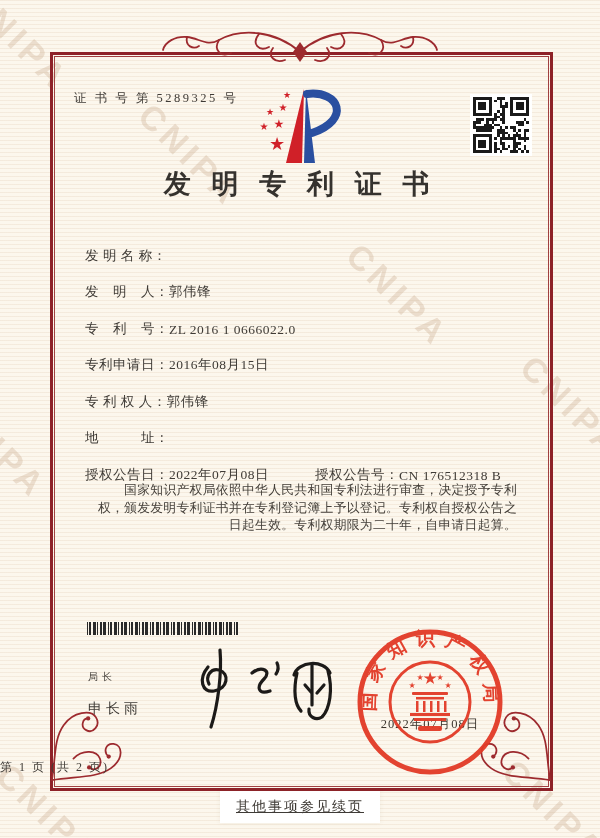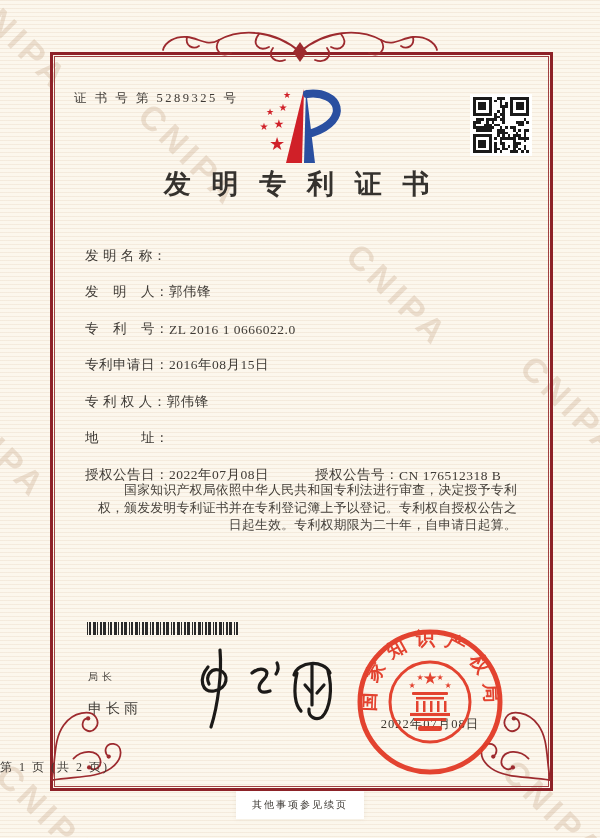--- a/index.html
+++ b/index.html
@@ -35,22 +35,22 @@
   .paras p{margin:0 0 5px;text-indent:2em;}
   .barcode{position:absolute;left:87px;top:622px;z-index:4;}
   .sig-title{position:absolute;left:88px;top:670px;font-size:10px;letter-spacing:4px;z-index:4;}
   .sig-name{position:absolute;left:88px;top:700px;font-size:14px;letter-spacing:4px;z-index:4;}
   .sig-svg{position:absolute;left:178px;top:645px;z-index:4;}
   .seal-date{position:absolute;left:352px;top:716px;width:156px;text-align:center;font-size:12.5px;
              letter-spacing:1px;color:#3c362e;z-index:4;}
   .seal{position:absolute;left:350px;top:622px;width:160px;height:160px;opacity:.95;z-index:5;}
   .page-num{position:absolute;left:0;right:0;top:759px;font-size:12px;letter-spacing:2px;z-index:4;}
   .footer-note{position:absolute;left:50%;top:791px;transform:translateX(-50%);background:#ffffff;
-               padding:7px 16px;font-size:10px;letter-spacing:2px;white-space:nowrap;z-index:4;
-               box-shadow:0 0 5px rgba(120,90,60,.08);}
+               padding:7px 16px;font-size:14px;letter-spacing:2px;white-space:nowrap;z-index:4;
+               box-shadow:0 0 5px rgba(120,90,60,.08);text-decoration:underline;}
 </style>
 </head>
 <body>
 
 <div class="page">
 
   <span class="wm" style="left:-14px;top:-20px;">CNIPA</span>
   <span class="wm" style="left:158px;top:96px;">CNIPA</span>
   <span class="wm" style="left:366px;top:236px;">CNIPA</span>
   <span class="wm" style="left:540px;top:348px;">CNIPA</span>

